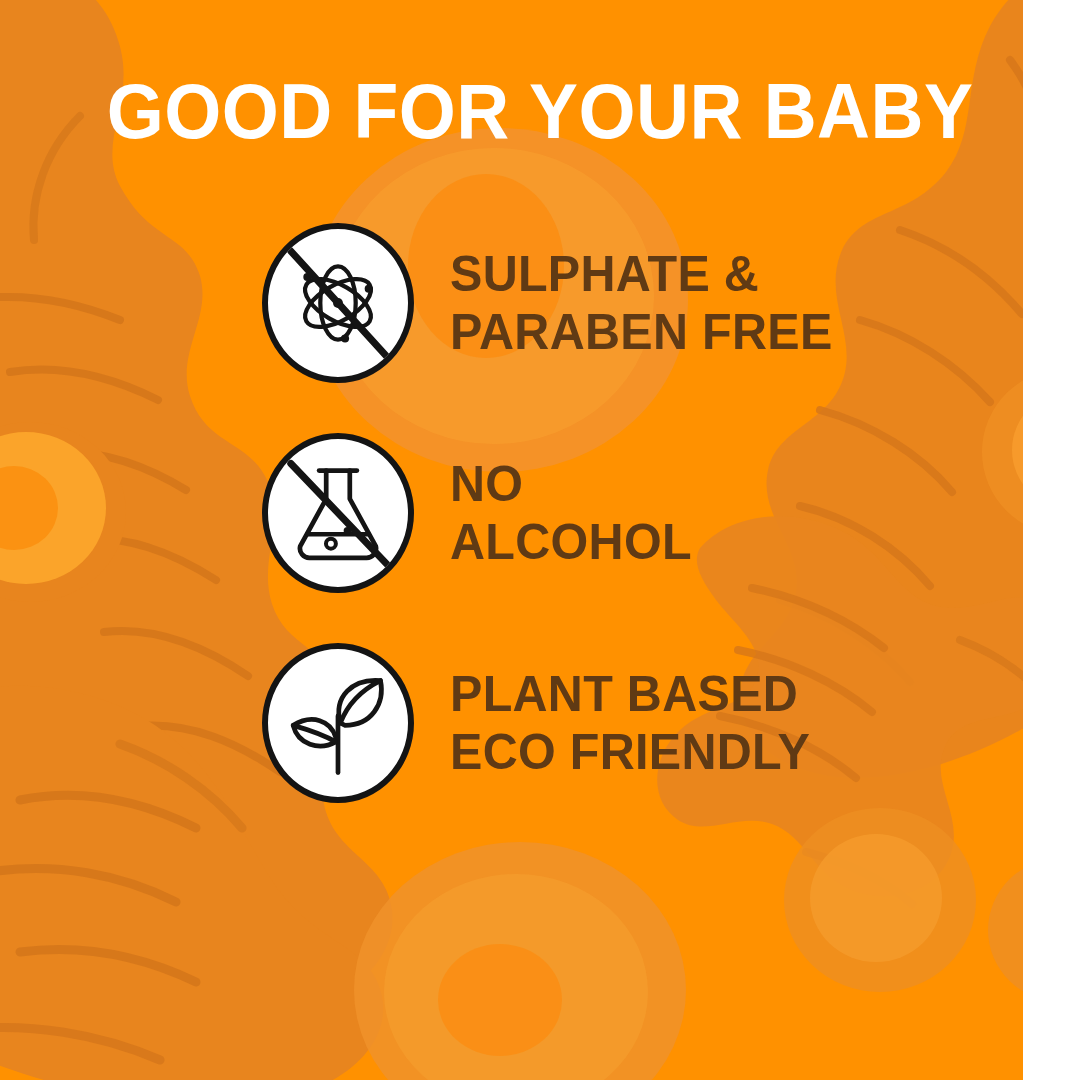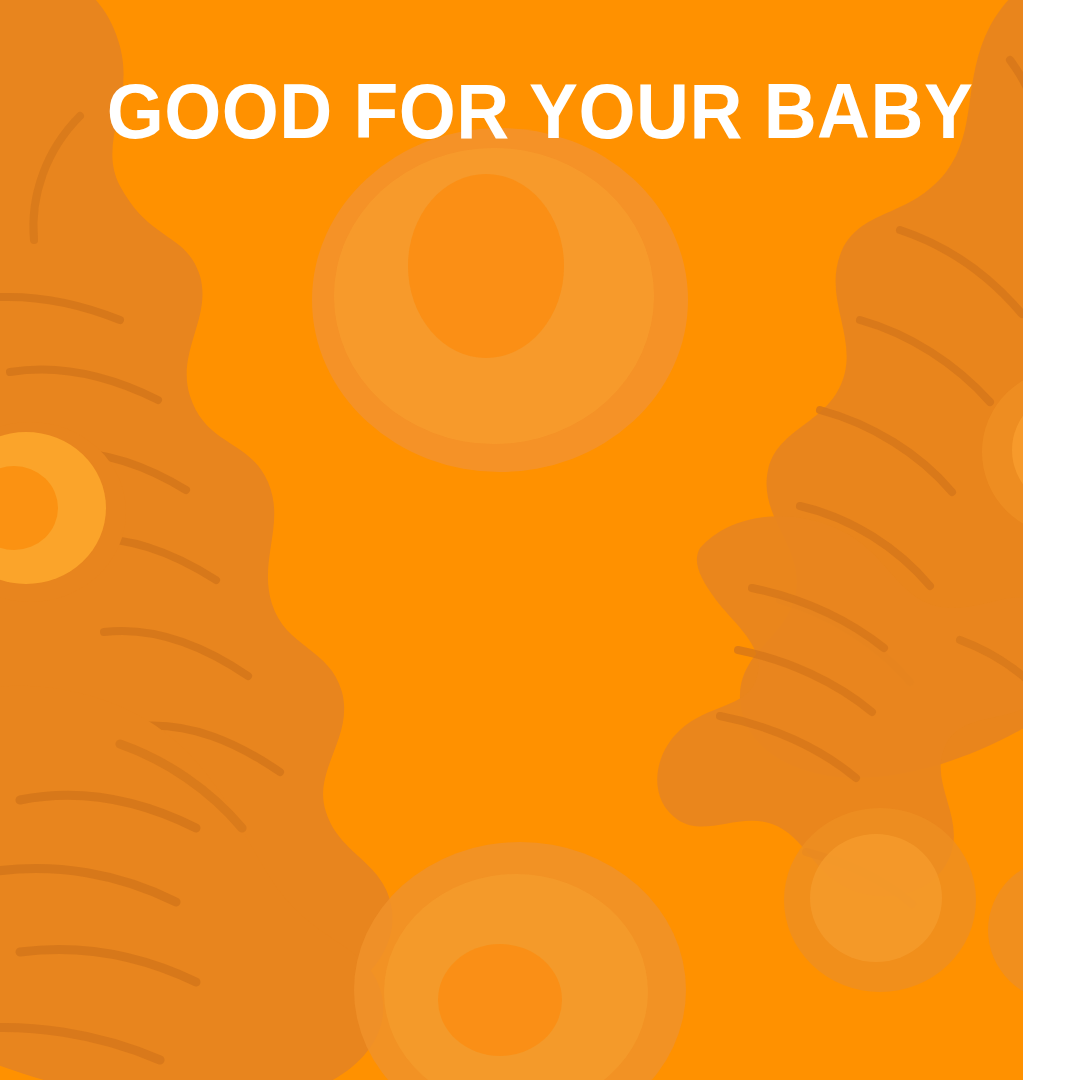--- a/index.html
+++ b/index.html
@@ -192,18 +192,67 @@
       <ellipse cx="876" cy="898" rx="66" ry="64" fill="#F59B2C" opacity="0.8"></ellipse>
     </g>
   </svg>
 
   <div class="header">
     <div class="header-title">GOOD FOR YOUR BABY</div>
   </div>
 
   <div class="features">
 
-
-
+    <div class="feature-row">
+      <div class="icon-badge">
+        <svg viewBox="0 0 100 100" xmlns="http://www.w3.org/2000/svg" aria-hidden="true">
+          <g fill="none" stroke="#141414" stroke-width="3.6" stroke-linecap="round">
+            <ellipse cx="50" cy="50" rx="15" ry="31" transform="rotate(0 50 50)"></ellipse>
+            <ellipse cx="50" cy="50" rx="15" ry="31" transform="rotate(60 50 50)"></ellipse>
+            <ellipse cx="50" cy="50" rx="15" ry="31" transform="rotate(120 50 50)"></ellipse>
+          </g>
+          <circle cx="50" cy="50" r="4.2" fill="#141414"></circle>
+          <circle cx="76" cy="38" r="3.4" fill="#141414"></circle>
+          <circle cx="56" cy="80" r="3.4" fill="#141414"></circle>
+          <circle cx="24" cy="28" r="3.4" fill="#141414"></circle>
+          <line x1="10" y1="6" x2="92" y2="96" stroke="#141414" stroke-width="6" stroke-linecap="round"></line>
+        </svg>
+      </div>
+      <div class="feature-label">SULPHATE &amp;
+PARABEN FREE</div>
+    </div>
+
+    <div class="feature-row">
+      <div class="icon-badge">
+        <svg viewBox="0 0 100 100" xmlns="http://www.w3.org/2000/svg" aria-hidden="true">
+          <g fill="none" stroke="#141414" stroke-width="4" stroke-linejoin="round" stroke-linecap="round">
+            <path d="M34 14 H66"></path>
+            <path d="M40 14 V38 L18 78 A8 8 0 0 0 26 88 H74 A8 8 0 0 0 82 78 L60 38 V14"></path>
+            <path d="M24 68 H76"></path>
+          </g>
+          <circle cx="44" cy="76" r="4.2" fill="none" stroke="#141414" stroke-width="3.4"></circle>
+          <circle cx="58" cy="65" r="3.2" fill="#141414"></circle>
+          <line x1="10" y1="8" x2="92" y2="94" stroke="#141414" stroke-width="6" stroke-linecap="round"></line>
+        </svg>
+      </div>
+      <div class="feature-label">NO
+ALCOHOL</div>
+    </div>
+
+    <div class="feature-row">
+      <div class="icon-badge">
+        <svg viewBox="0 0 100 100" xmlns="http://www.w3.org/2000/svg" aria-hidden="true">
+          <g fill="none" stroke="#141414" stroke-width="4" stroke-linecap="round" stroke-linejoin="round">
+            <path d="M50 92 V44"></path>
+            <path d="M52 50 C 46 28, 62 12, 86 14 C 90 34, 78 52, 56 52 Z"></path>
+            <path d="M86 14 C 70 22, 58 34, 52 50"></path>
+            <path d="M48 62 C 44 48, 28 42, 12 52 C 16 68, 34 74, 48 66 Z"></path>
+            <path d="M12 52 C 26 56, 38 60, 48 66"></path>
+          </g>
+        </svg>
+      </div>
+      <div class="feature-label">PLANT BASED
+ECO FRIENDLY</div>
+    </div>
 
 
   </div>
 </div>
 
 </body></html>

